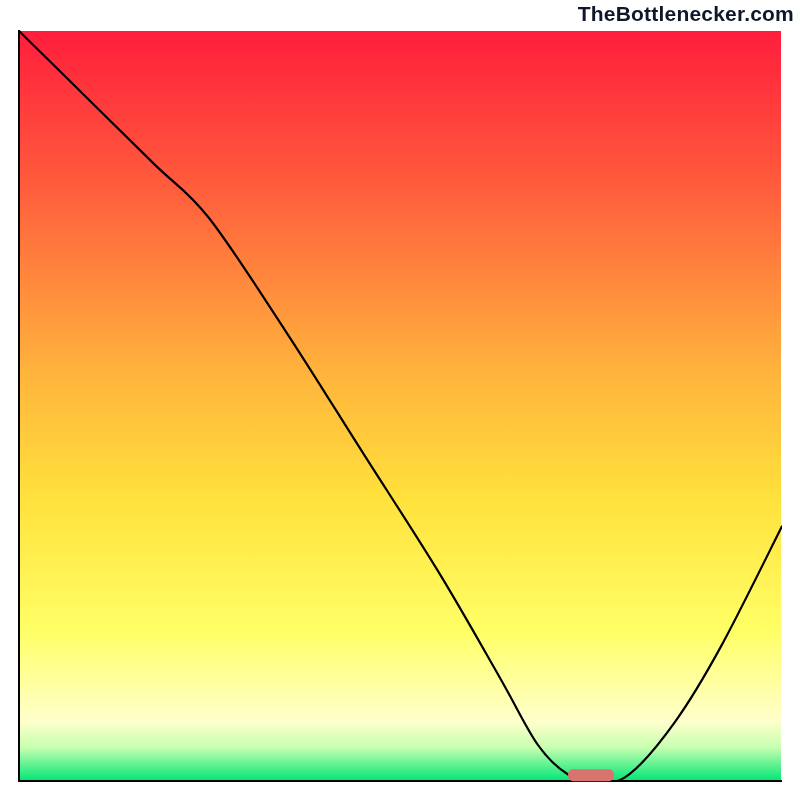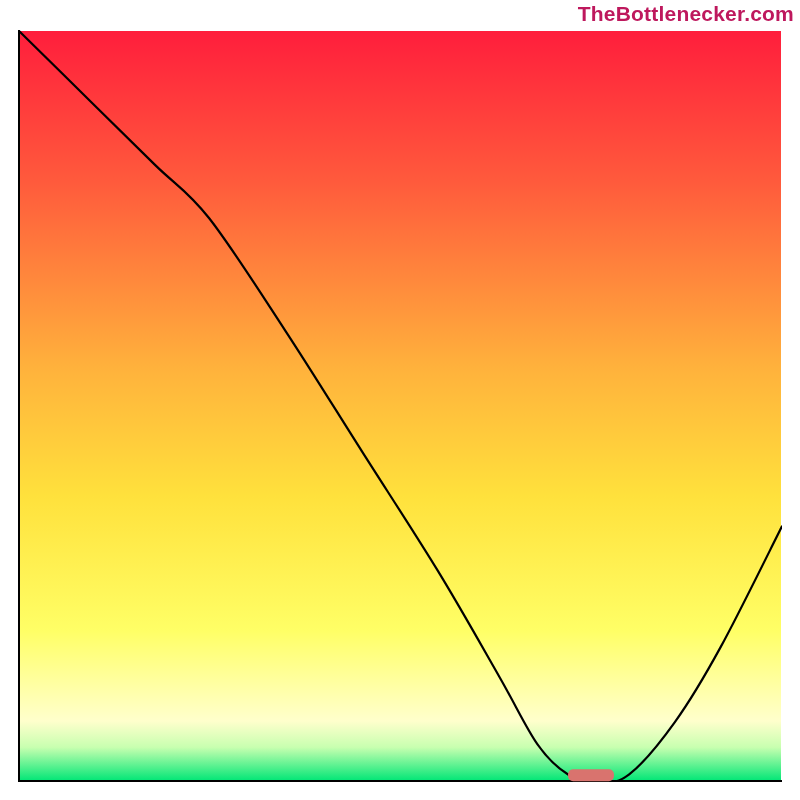--- a/index.html
+++ b/index.html
@@ -15,21 +15,21 @@
     position: relative;
     width: 800px;
     height: 800px;
   }
   .attribution {
     position: absolute;
     top: 2px;
     right: 6px;
     font-size: 21px;
     font-weight: 600;
-    color: #be185d;
+    color: #0f172a;
     letter-spacing: 0.2px;
   }
   .plot {
     position: absolute;
     left: 18px;
     top: 30px;
     width: 764px;
     height: 752px;
   }
   

